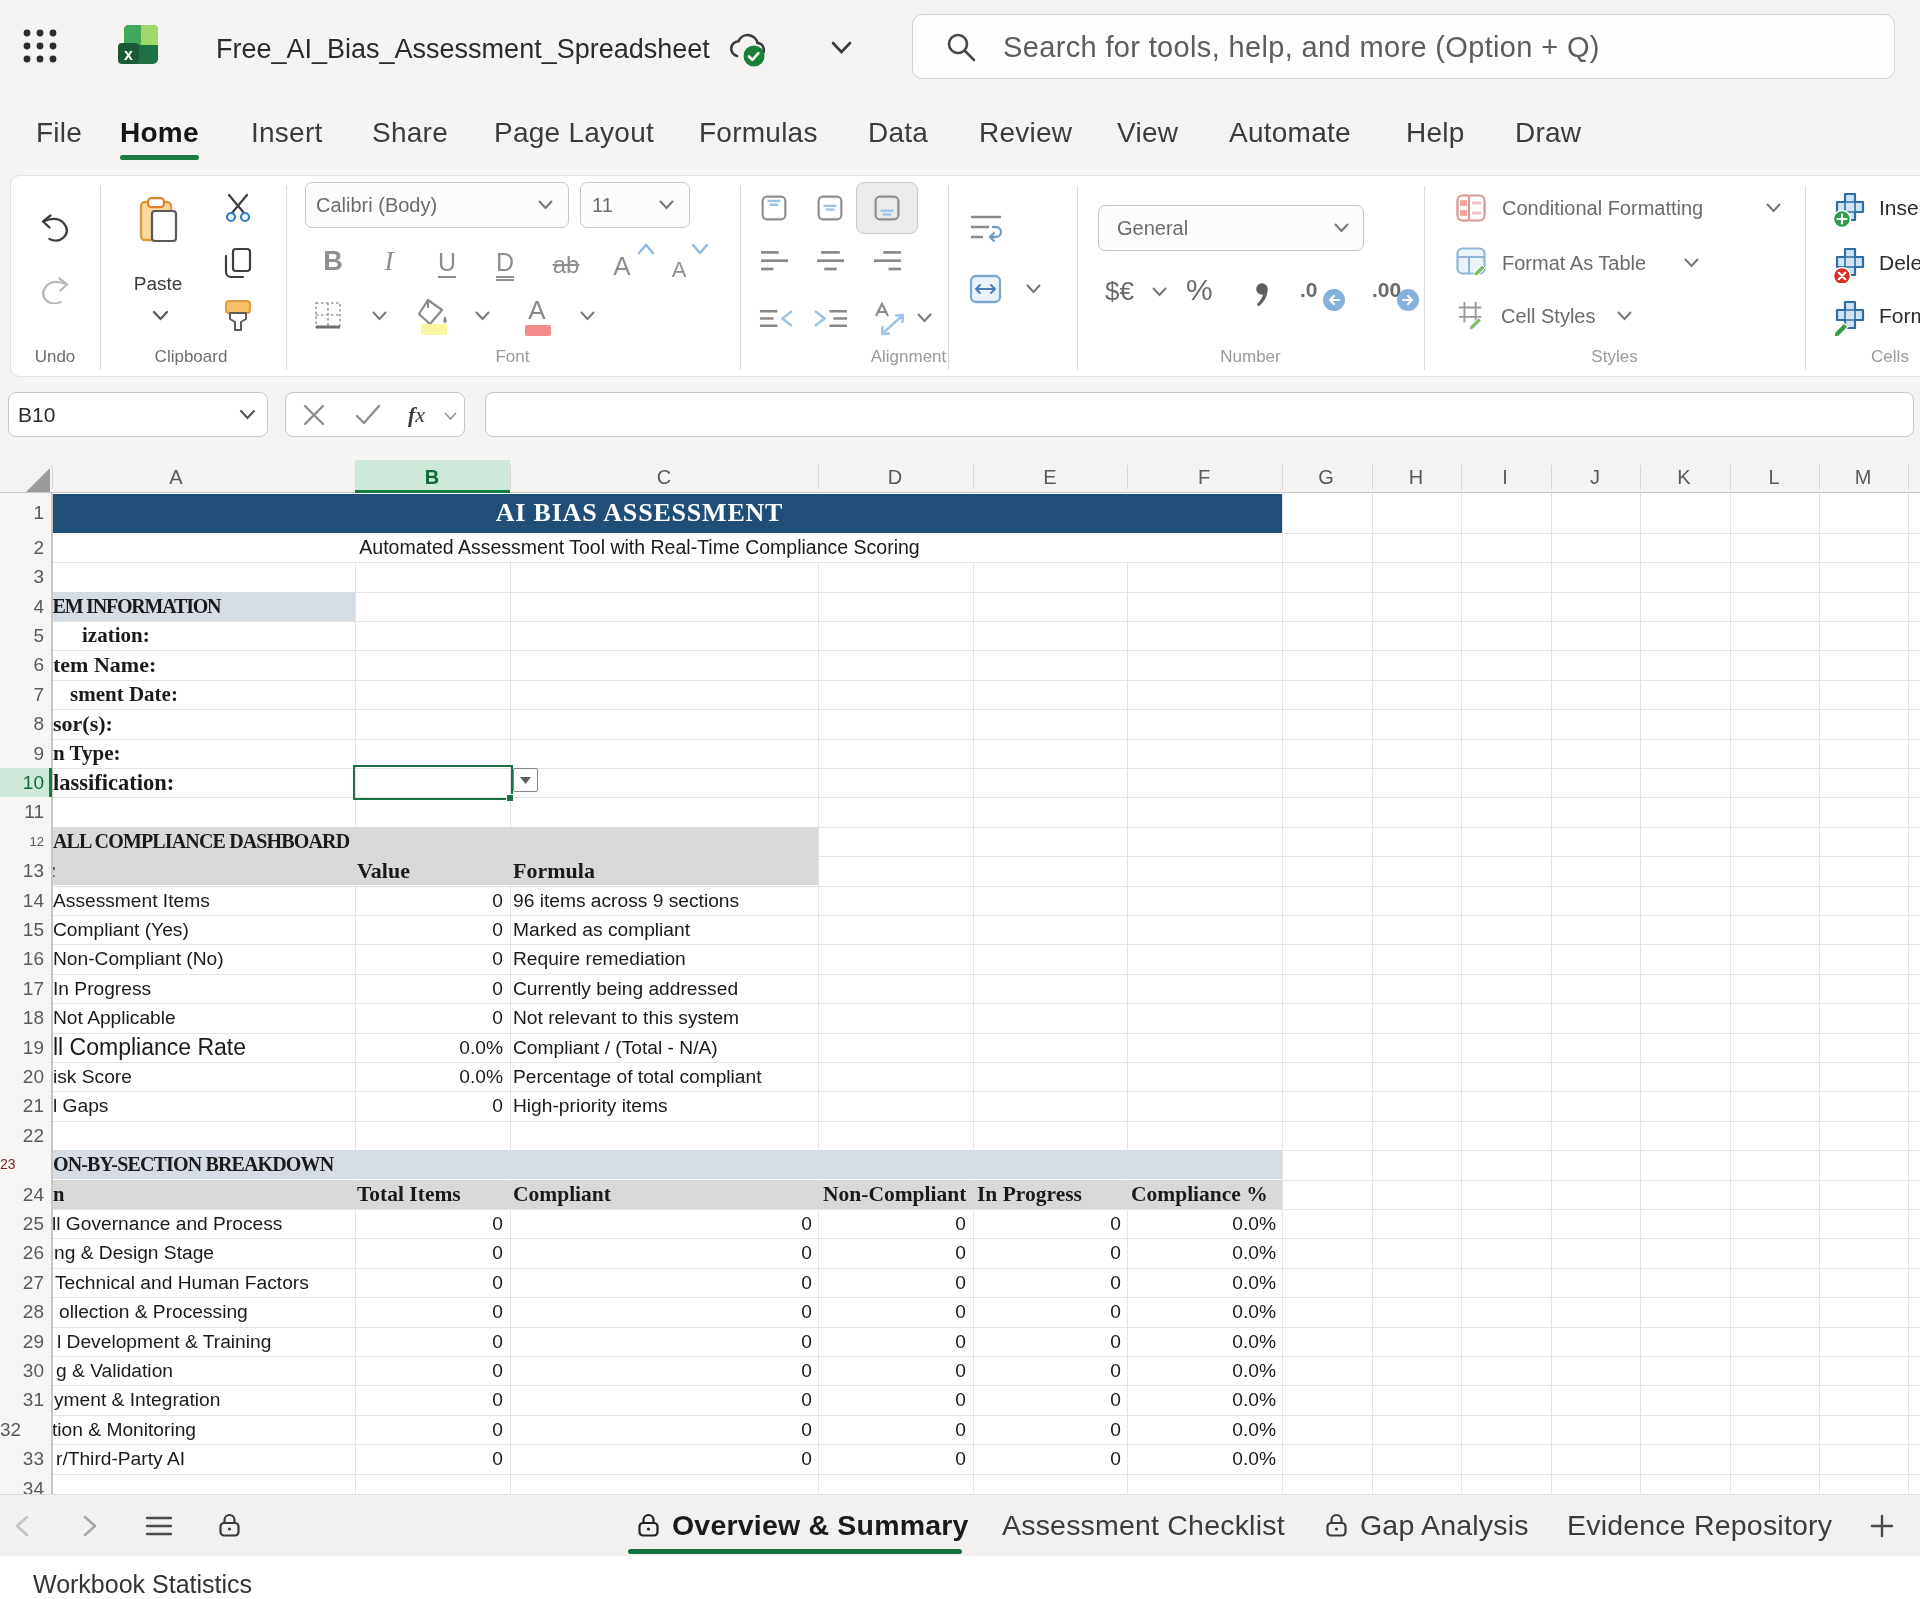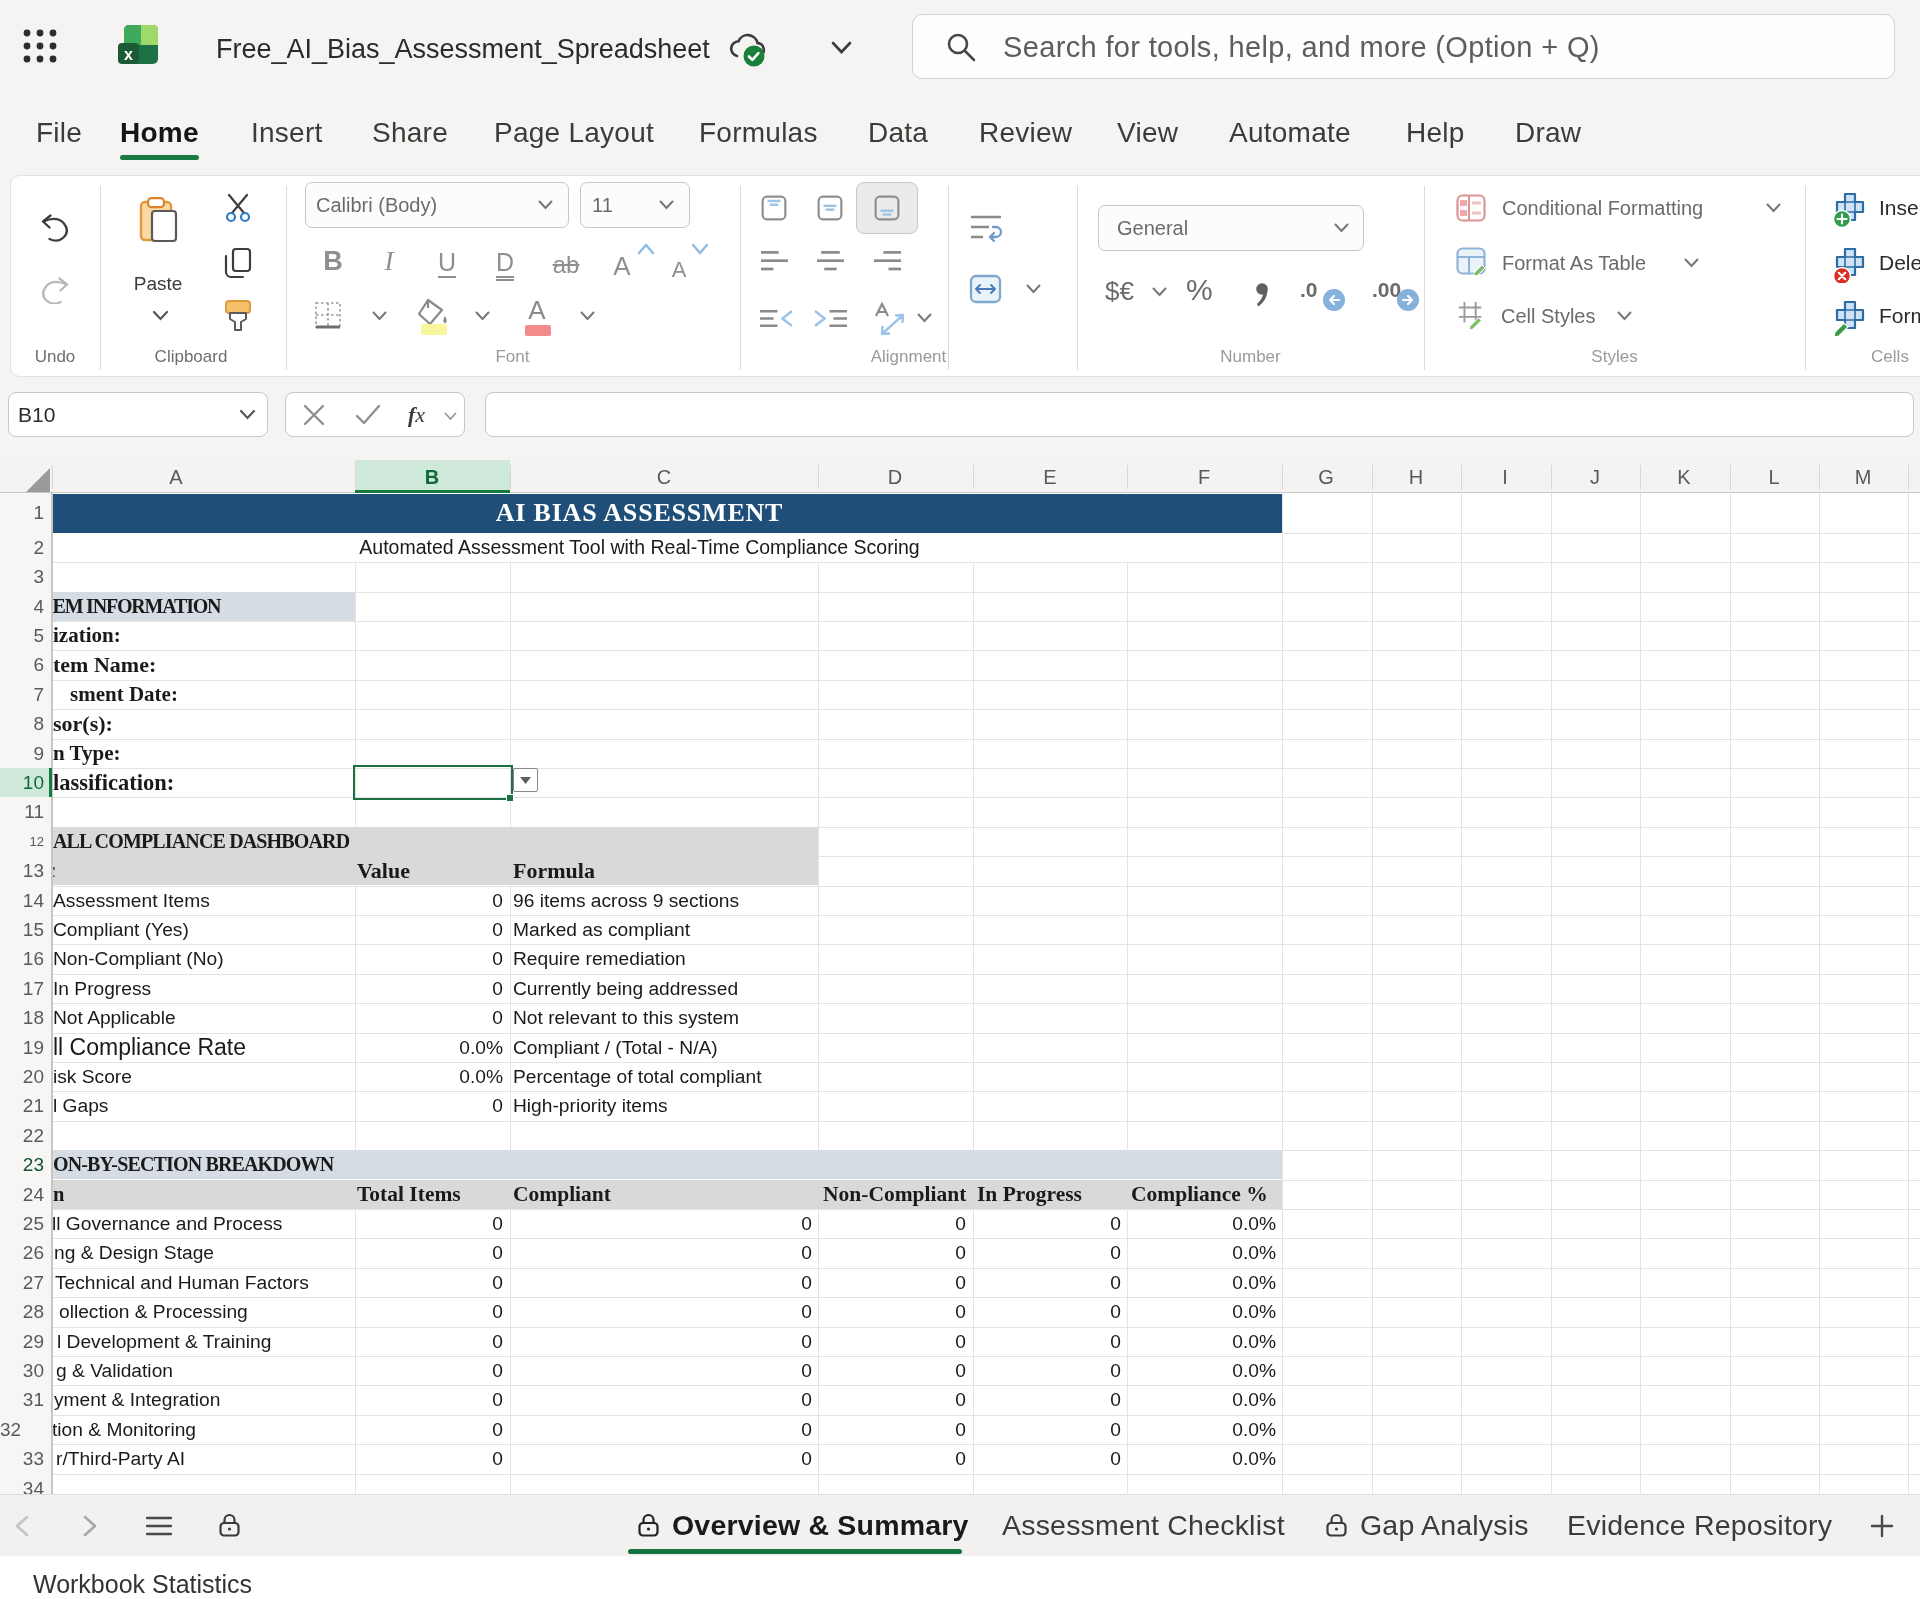--- a/index.html
+++ b/index.html
@@ -54,21 +54,21 @@
 <div class="ab" style="left:52px;top:1414.7px;width:1868px;height:1px;background:#e3e3e3;"></div>
 <div class="ab" style="left:52px;top:1444.1px;width:1868px;height:1px;background:#e3e3e3;"></div>
 <div class="ab" style="left:52px;top:1473.5px;width:1868px;height:1px;background:#e3e3e3;"></div>
 <div class="ab" style="left:52px;top:591.5px;width:303px;height:29.4px;background:#D6DCE4;"></div>
 <div class="ab" style="left:52px;top:826.7px;width:766px;height:58.8px;background:#D9D9D9;"></div>
 <div class="ab" style="left:52px;top:1150.1px;width:1230px;height:29.4px;background:#D6DCE4;"></div>
 <div class="ab" style="left:52px;top:1179.5px;width:1230px;height:29.4px;background:#D9D9D9;"></div>
 <div class="ab serif" style="left:-3px;top:494px;width:1285px;height:38.700000000000045px;line-height:38.700000000000045px;font-size:26px;color:#fff;font-weight:700;text-align:center;letter-spacing:0.8px">AI BIAS ASSESSMENT</div>
 <div class="ab" style="left:-3px;top:532.7px;width:1285px;height:29.4px;line-height:29.4px;font-size:19.5px;color:#1a1a1a;font-weight:400;text-align:center;">Automated Assessment Tool with Real-Time Compliance Scoring</div>
 <div class="ab serif" style="left:52.5px;top:591.5px;height:29.4px;line-height:29.4px;font-size:20px;color:#1a1a1a;font-weight:700;letter-spacing:-1.2px">EM INFORMATION</div>
-<div class="ab serif" style="left:53px;top:620.9000000000001px;height:29.4px;line-height:29.4px;font-size:21px;color:#1a1a1a;font-weight:700;">ization:</div>
+<div class="ab serif" style="left:53px;top:620.9000000000001px;height:29.4px;line-height:29.4px;font-size:21px;color:#1a1a1a;font-weight:700;padding-left:29px;">ization:</div>
 <div class="ab serif" style="left:53px;top:650.3000000000001px;height:29.4px;line-height:29.4px;font-size:22px;color:#1a1a1a;font-weight:700;">tem Name:</div>
 <div class="ab serif" style="left:53px;top:679.7px;height:29.4px;line-height:29.4px;font-size:21px;color:#1a1a1a;font-weight:700;padding-left:17px;">sment Date:</div>
 <div class="ab serif" style="left:53px;top:709.1px;height:29.4px;line-height:29.4px;font-size:22px;color:#1a1a1a;font-weight:700;">sor(s):</div>
 <div class="ab serif" style="left:53px;top:738.5px;height:29.4px;line-height:29.4px;font-size:21px;color:#1a1a1a;font-weight:700;">n Type:</div>
 <div class="ab serif" style="left:53px;top:767.9000000000001px;height:29.4px;line-height:29.4px;font-size:22.5px;color:#1a1a1a;font-weight:700;">lassification:</div>
 <div class="ab serif" style="left:53px;top:826.7px;height:29.4px;line-height:29.4px;font-size:20px;color:#1a1a1a;font-weight:700;letter-spacing:-0.85px">ALL COMPLIANCE DASHBOARD</div>
 <div class="ab serif" style="left:46px;top:856.1px;height:29.4px;line-height:29.4px;font-size:21px;color:#1a1a1a;font-weight:700;">c</div>
 <div class="ab serif" style="left:53px;top:1150.1px;height:29.4px;line-height:29.4px;font-size:20px;color:#1a1a1a;font-weight:700;letter-spacing:-0.85px">ON-BY-SECTION BREAKDOWN</div>
 <div class="ab serif" style="left:53px;top:1179.5px;height:29.4px;line-height:29.4px;font-size:20.5px;color:#1a1a1a;font-weight:700;">n</div>
 <div class="ab serif" style="left:357px;top:856.1px;height:29.4px;line-height:29.4px;font-size:22px;color:#1a1a1a;font-weight:700;">Value</div>
@@ -215,21 +215,21 @@
 <div class="ab" style="left:0px;top:856.1px;width:44px;height:29.4px;line-height:29.4px;font-size:19px;color:#5A5A5A;text-align:right;overflow:hidden">13</div>
 <div class="ab" style="left:0px;top:885.5px;width:44px;height:29.4px;line-height:29.4px;font-size:19px;color:#5A5A5A;text-align:right;overflow:hidden">14</div>
 <div class="ab" style="left:0px;top:914.9000000000001px;width:44px;height:29.4px;line-height:29.4px;font-size:19px;color:#5A5A5A;text-align:right;overflow:hidden">15</div>
 <div class="ab" style="left:0px;top:944.3px;width:44px;height:29.4px;line-height:29.4px;font-size:19px;color:#5A5A5A;text-align:right;overflow:hidden">16</div>
 <div class="ab" style="left:0px;top:973.7px;width:44px;height:29.4px;line-height:29.4px;font-size:19px;color:#5A5A5A;text-align:right;overflow:hidden">17</div>
 <div class="ab" style="left:0px;top:1003.1px;width:44px;height:29.4px;line-height:29.4px;font-size:19px;color:#5A5A5A;text-align:right;overflow:hidden">18</div>
 <div class="ab" style="left:0px;top:1032.5px;width:44px;height:29.4px;line-height:29.4px;font-size:19px;color:#5A5A5A;text-align:right;overflow:hidden">19</div>
 <div class="ab" style="left:0px;top:1061.9px;width:44px;height:29.4px;line-height:29.4px;font-size:19px;color:#5A5A5A;text-align:right;overflow:hidden">20</div>
 <div class="ab" style="left:0px;top:1091.3000000000002px;width:44px;height:29.4px;line-height:29.4px;font-size:19px;color:#5A5A5A;text-align:right;overflow:hidden">21</div>
 <div class="ab" style="left:0px;top:1120.7px;width:44px;height:29.4px;line-height:29.4px;font-size:19px;color:#5A5A5A;text-align:right;overflow:hidden">22</div>
-<div class="ab" style="left:0px;top:1150.1px;width:44px;height:29.4px;line-height:29.4px;font-size:19px;color:#14532d;text-align:right;overflow:hidden">23</div>
+<div class="ab" style="left:0px;top:1150.1px;width:44px;height:29.4px;line-height:29.4px;font-size:14px;color:#7f1d1d;text-align:left;overflow:hidden">23</div>
 <div class="ab" style="left:0px;top:1179.5px;width:44px;height:29.4px;line-height:29.4px;font-size:19px;color:#5A5A5A;text-align:right;overflow:hidden">24</div>
 <div class="ab" style="left:0px;top:1208.9px;width:44px;height:29.4px;line-height:29.4px;font-size:19px;color:#5A5A5A;text-align:right;overflow:hidden">25</div>
 <div class="ab" style="left:0px;top:1238.3px;width:44px;height:29.4px;line-height:29.4px;font-size:19px;color:#5A5A5A;text-align:right;overflow:hidden">26</div>
 <div class="ab" style="left:0px;top:1267.7px;width:44px;height:29.4px;line-height:29.4px;font-size:19px;color:#5A5A5A;text-align:right;overflow:hidden">27</div>
 <div class="ab" style="left:0px;top:1297.1px;width:44px;height:29.4px;line-height:29.4px;font-size:19px;color:#5A5A5A;text-align:right;overflow:hidden">28</div>
 <div class="ab" style="left:0px;top:1326.5px;width:44px;height:29.4px;line-height:29.4px;font-size:19px;color:#5A5A5A;text-align:right;overflow:hidden">29</div>
 <div class="ab" style="left:0px;top:1355.9px;width:44px;height:29.4px;line-height:29.4px;font-size:19px;color:#5A5A5A;text-align:right;overflow:hidden">30</div>
 <div class="ab" style="left:0px;top:1385.3px;width:44px;height:29.4px;line-height:29.4px;font-size:19px;color:#5A5A5A;text-align:right;overflow:hidden">31</div>
 <div class="ab" style="left:0px;top:1414.7px;width:44px;height:29.4px;line-height:29.4px;font-size:19px;color:#5A5A5A;overflow:hidden">32</div>
 <div class="ab" style="left:0px;top:1444.1px;width:44px;height:29.4px;line-height:29.4px;font-size:19px;color:#5A5A5A;text-align:right;overflow:hidden">33</div>

